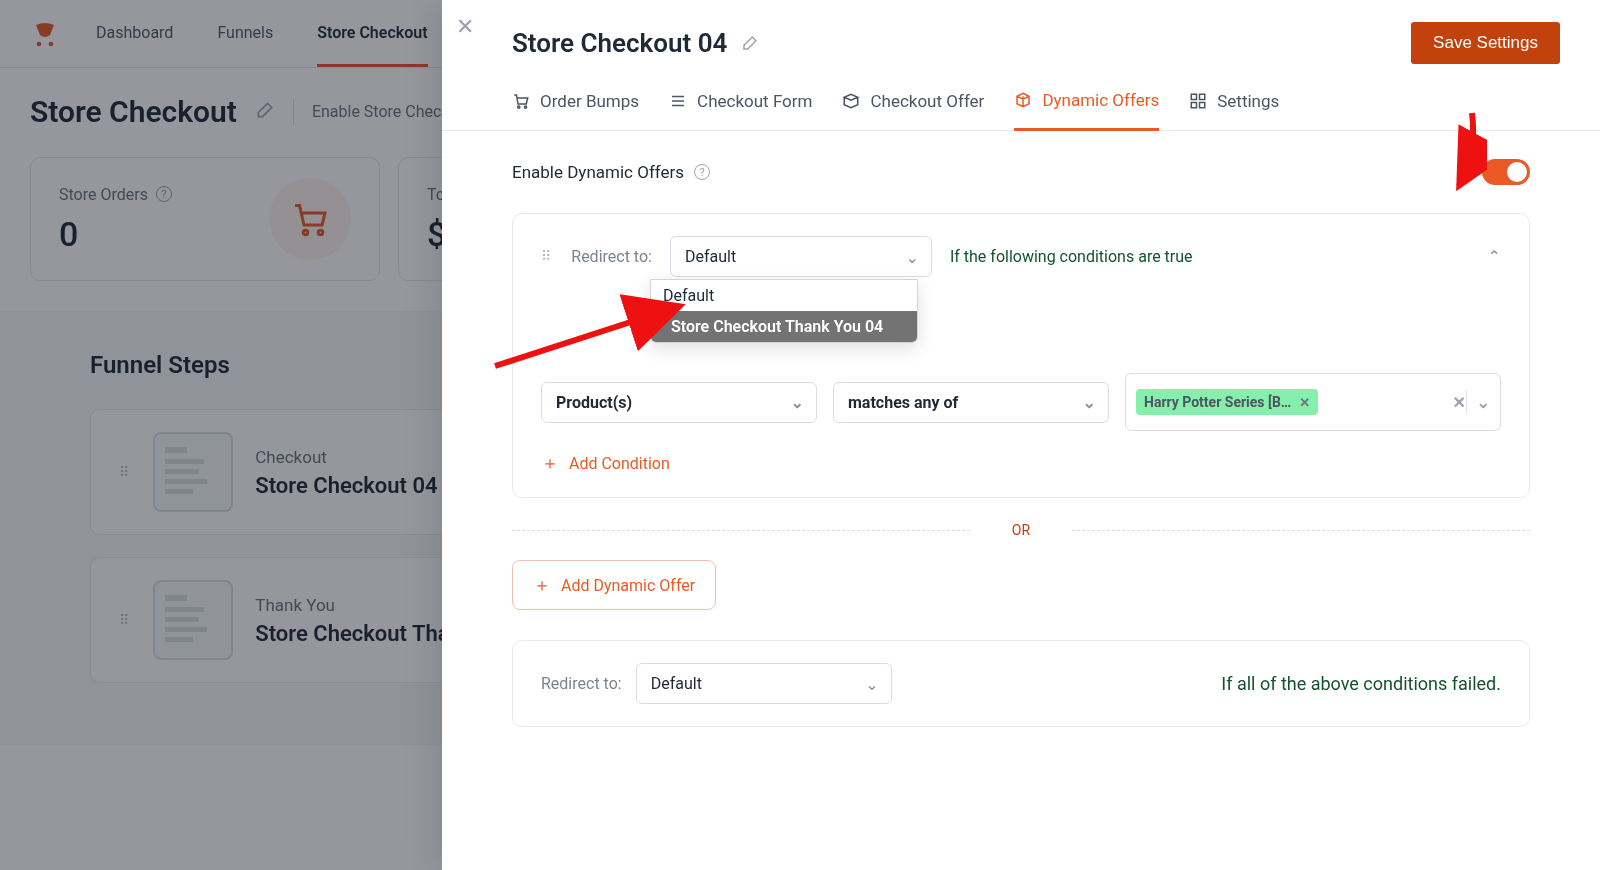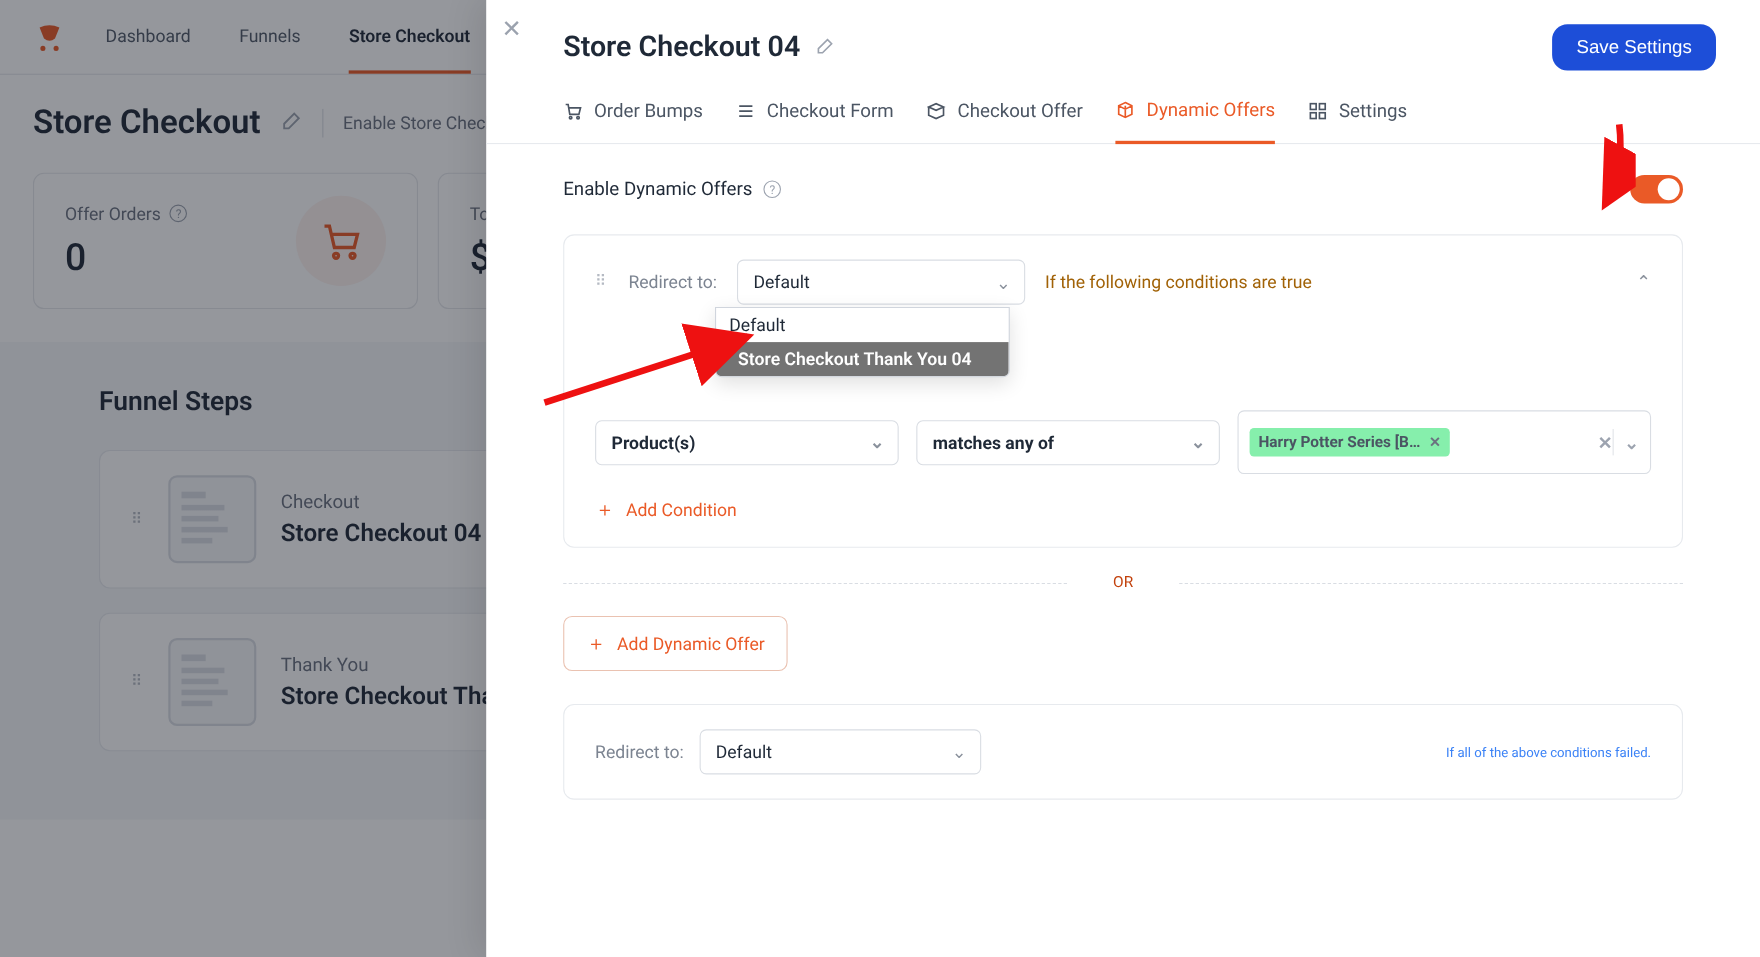--- a/index.html
+++ b/index.html
@@ -33,37 +33,37 @@
 
 
 .overlay-dim { position: absolute; inset: 0; background: rgba(20,25,35,.45); }
 
 
 .panel { position: absolute; top: 0; right: 0; bottom: 0; left: 442px; background: #fff; box-shadow: -8px 0 30px rgba(0,0,0,.1); }
 .panel-close { position: absolute; top: 14px; left: 14px; color: #9ba2ae; font-size: 22px; cursor: pointer; }
 .panel-head { padding: 22px 40px 0 70px; display: flex; justify-content: space-between; align-items: center; }
 .panel-title { font-size: 26px; font-weight: 600; display: flex; align-items: center; gap: 14px; }
 .panel-edit { color: #9ca3af; }
-.save-btn { background: #1d4ed8; color: #fff; border: none; border-radius: 14px; padding: 11px 22px; font-size: 17px; font-weight: 500; cursor: pointer; }
+.save-btn { background: #c2410c; color: #fff; border: none; border-radius: 3px; padding: 11px 22px; font-size: 17px; font-weight: 500; cursor: pointer; }
 .tabs { display: flex; gap: 30px; padding: 26px 70px 0; border-bottom: 1px solid #e7eaee; }
 .tab { display: flex; align-items: center; gap: 10px; padding-bottom: 18px; color: #4b5563; font-size: 17px; cursor: pointer; }
 .tab.active { color: #ea5a27; border-bottom: 3px solid #ea5a27; margin-bottom: -1px; justify-content: space-between; }
 .tab svg { width: 18px; height: 18px; }
 .panel-body { padding: 28px 70px; }
 .enable-row { display: flex; align-items: center; justify-content: space-between; margin-bottom: 28px; }
 .enable-label { font-size: 17px; display: flex; align-items: center; gap: 10px; }
 .toggle { width: 48px; height: 26px; background: #ea5a27; border-radius: 13px; position: relative; cursor: pointer; }
 .toggle::after { content: ""; position: absolute; width: 20px; height: 20px; background: #fff; border-radius: 50%; top: 3px; right: 3px; }
 
 .rule-card { border: 1px solid #e7eaee; border-radius: 10px; padding: 22px 28px; margin-bottom: 24px; background:#fff; }
 .rule-head { display: flex; align-items: center; gap: 18px; position: relative; }
 .redirect-label { color: #7c8491; font-size: 16px; }
 .select-box { border: 1px solid #d9dde3; border-radius: 6px; padding: 10px 40px 10px 14px; font-size: 16px; position: relative; background:#fff; min-width: 262px; cursor:pointer; }
 .select-box .caret { position: absolute; right: 12px; top: 50%; transform: translateY(-50%); color: #8a919c; }
-.cond-text { color: #a16207; font-size: 16px; }
+.cond-text { color: #14532d; font-size: 16px; }
 .collapse-caret { margin-left: auto; color: #8a919c; cursor:pointer; }
 
 .dropdown { position: absolute; top: 43px; left: 109px; width: 268px; background: #fff; border: 1px solid #d0d5dd; border-radius: 0 0 6px 6px; box-shadow: 0 6px 18px rgba(0,0,0,.12); overflow: hidden; z-index: 30; }
 .dropdown-item { padding: 6px 12px; font-size: 16px; cursor: pointer; }
 .dropdown-item.bold { font-weight: 700; color:#111; }
 .dropdown-item.selected { background: #737373; color: #fff; font-weight: 600; padding-left: 20px; }
 
 .cond-row { display: flex; gap: 16px; margin-top: 96px; align-items:center;font-weight:bold; }
 .wide-select { flex: 0 0 276px; }
 .mid-select { flex: 0 0 276px; }
@@ -74,21 +74,21 @@
 .tag-box-caret { position:absolute; right:10px; color:#9ca3af; border-left:1px solid #e1e4e9; padding-left:10px; height:24px; display:flex; align-items:center; }
 
 .add-cond { margin-top: 20px; color: #ea5a27; font-size: 16px; display:flex; align-items:center; gap:10px; cursor:pointer; }
 .or-divider { color: #c2410c; text-align: center; position: relative; margin: 0 0 22px; font-size:14px; }
 .or-divider::before, .or-divider::after { content:""; position:absolute; top:50%; width:45%; border-top:1px dashed #d9dde3; }
 .or-divider::before { left:0; } .or-divider::after { right:0; }
 .add-dynamic { border:1px solid #eac2b1; color:#ea5a27; border-radius:8px; padding:12px 20px; font-size:16px; display:inline-flex; align-items:center; gap:10px; cursor:pointer; margin-bottom:30px; }
 
 .footer-card { border:1px solid #e7eaee; border-radius:10px; padding:22px 28px; display:flex; align-items:center; justify-content:space-between; }
 .footer-left { display:flex; align-items:center; gap:14px; }
-.footer-text { color:#3b82f6; font-size:12px; }
+.footer-text { color:#14532d; font-size:18px; }
 
 
 .arrow1 { position:absolute; left:490px; top:286px; pointer-events:none; z-index:40; }
 .arrow2 { position:absolute; right:113px; top:108px; pointer-events:none; z-index:40; }
 
 .help-icon { width:16px; height:16px; border:1.5px solid #9ca3af; border-radius:50%; display:inline-flex; align-items:center; justify-content:center; font-size:11px; color:#9ca3af; }
 .plus { font-size:18px; font-weight:400; }
 .thumb-lines { width:56px; height:50px; background:linear-gradient(#d9dde3,#d9dde3) 0 0/40% 6px no-repeat, linear-gradient(#d9dde3,#d9dde3) 0 12px/70% 5px no-repeat, linear-gradient(#d9dde3,#d9dde3) 0 22px/60% 5px no-repeat, linear-gradient(#d9dde3,#d9dde3) 0 32px/75% 5px no-repeat, linear-gradient(#d9dde3,#d9dde3) 0 42px/50% 5px no-repeat; }
 </style>
 </head>
@@ -115,21 +115,21 @@
       <span class="bg-edit"><svg width="20" height="20" viewBox="0 0 24 24" fill="none" stroke="currentColor" stroke-width="2">
             <path d="M15 4l5 5L9 20H4v-5L15 4z"></path>
           </svg></span>
       <span class="bg-sep"></span>
       <span class="bg-enable-label">Enable Store Checkout</span>
     </div>
     <div class="bg-cards">
       <div class="bg-card">
         <div>
           <div class="bg-card-label">
-              <span>Offer Orders</span>
+              <span>Store Orders</span>
               <span class="help-icon">?</span>
             </div>
           <div class="bg-card-value">0</div>
         </div>
         <span class="bg-cart-wrap">
             <svg width="36" height="36" viewBox="0 0 24 24" fill="none" stroke="#ea5a27" stroke-width="2">
               <circle cx="9" cy="21" r="1.5"></circle>
               <circle cx="19" cy="21" r="1.5"></circle>
               <path d="M2 3h3l3 13h12l2-8H7"></path>
             </svg>

